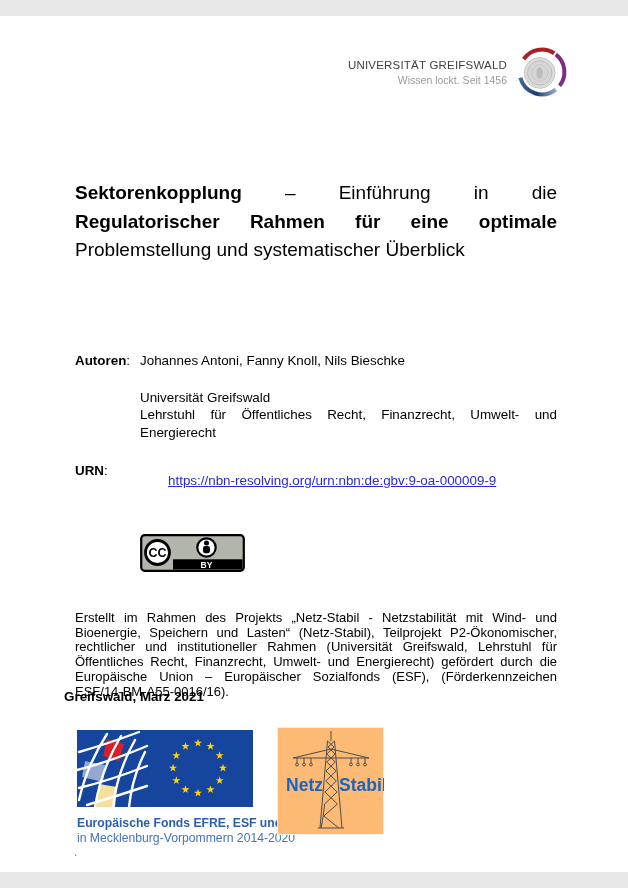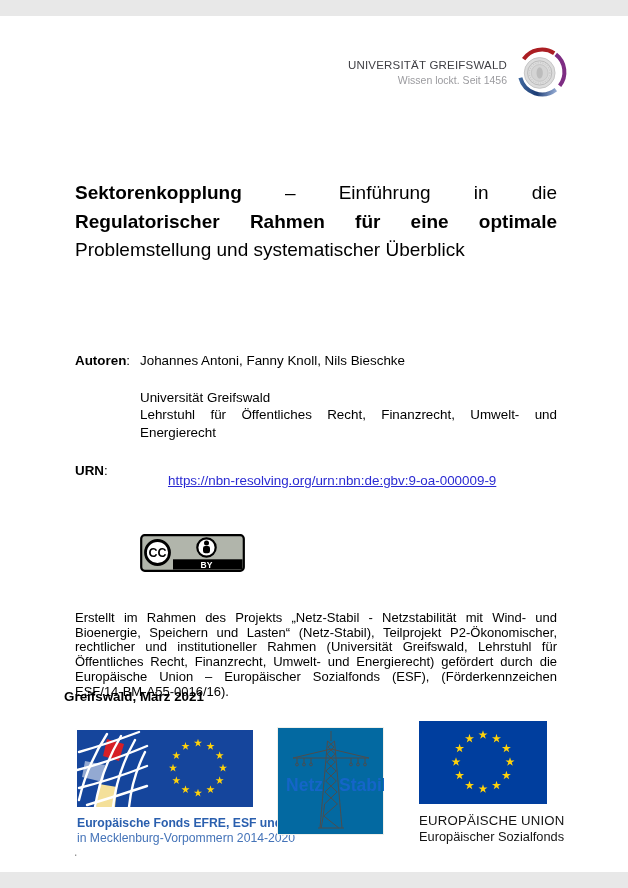--- a/index.html
+++ b/index.html
@@ -30,21 +30,21 @@
   .cc-badge{position:absolute;top:518px;left:140px;width:105px;height:38px;}
 
   .note{position:absolute;top:582px;left:75px;width:482px;font-size:13px;line-height:14.7px;text-align:justify;}
 
   .place{position:absolute;top:673px;left:64px;font-size:13.4px;font-weight:bold;}
 
   
   .f-efre{position:absolute;left:77px;top:714px;width:176px;}
   .efre-t1{font-size:12.2px;font-weight:bold;color:#2a5fae;margin-top:5px;white-space:nowrap;}
   .efre-t2{font-size:12.2px;color:#4473b8;margin-top:1px;white-space:nowrap;}
-  .f-netz{position:absolute;left:277px;top:711px;width:107px;height:108px;background:#0369a1;
+  .f-netz{position:absolute;left:277px;top:711px;width:107px;height:108px;background:#fdba74;
           box-shadow:0 0 0 1px #f0f0ea inset;}
   .f-eu{position:absolute;left:419px;top:705px;width:140px;}
   .eu-t1{font-size:13.2px;color:#141414;margin-top:5px;letter-spacing:.2px;white-space:nowrap;}
   .eu-t2{font-size:12.8px;color:#141414;margin-top:1px;white-space:nowrap;}
 
   .dot{position:absolute;left:74px;top:829px;font-size:12px;color:#8a8a8a;}
 </style>
 </head>
 <body>
 
@@ -180,37 +180,16 @@
         <circle cx="74" cy="37.5" r="1.4"></circle>
           <circle cx="81" cy="37.5" r="1.4"></circle>
           <circle cx="88" cy="37.5" r="1.4"></circle>
         <path d="M41 101 L67 101"></path>
       </g>
       <text x="46" y="64" text-anchor="end" font-family="Liberation Sans, sans-serif" font-size="17.5" font-weight="bold" fill="#1565c8">Netz</text>
       <text x="62" y="64" text-anchor="start" font-family="Liberation Sans, sans-serif" font-size="17.5" font-weight="bold" fill="#1565c8">Stabil</text>
     </svg>
   </div>
 
-  <div class="f-eu">
-    <svg width="128" height="83" viewBox="0 0 128 83">
-      <rect x="0" y="0" width="128" height="83" fill="#003e9e"></rect>
-      <g>
-        <use href="#star" x="59" y="9" width="10" height="10"></use>
-        <use href="#star" x="72.5" y="12.6" width="10" height="10"></use>
-        <use href="#star" x="82.4" y="22.5" width="10" height="10"></use>
-        <use href="#star" x="86" y="36" width="10" height="10"></use>
-        <use href="#star" x="82.4" y="49.5" width="10" height="10"></use>
-        <use href="#star" x="72.5" y="59.4" width="10" height="10"></use>
-        <use href="#star" x="59" y="63" width="10" height="10"></use>
-        <use href="#star" x="45.5" y="59.4" width="10" height="10"></use>
-        <use href="#star" x="35.6" y="49.5" width="10" height="10"></use>
-        <use href="#star" x="32" y="36" width="10" height="10"></use>
-        <use href="#star" x="35.6" y="22.5" width="10" height="10"></use>
-        <use href="#star" x="45.5" y="12.6" width="10" height="10"></use>
-      </g>
-    </svg>
-    <div class="eu-t1">EUROPÄISCHE UNION</div>
-    <div class="eu-t2">Europäischer Sozialfonds</div>
-  </div>
 
   <div class="dot">.</div>
 
 </div>
 
 </body></html>

